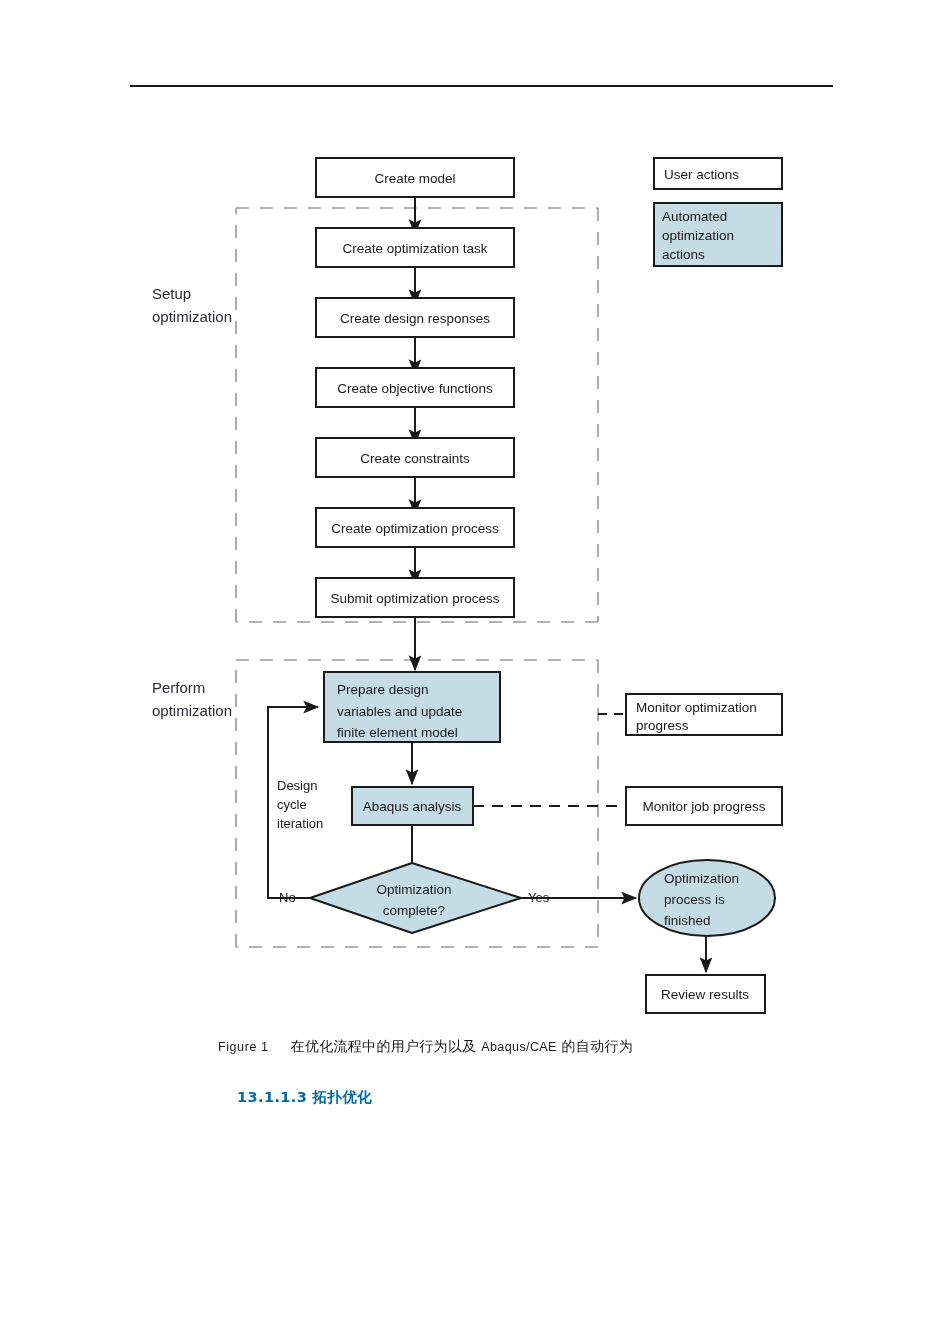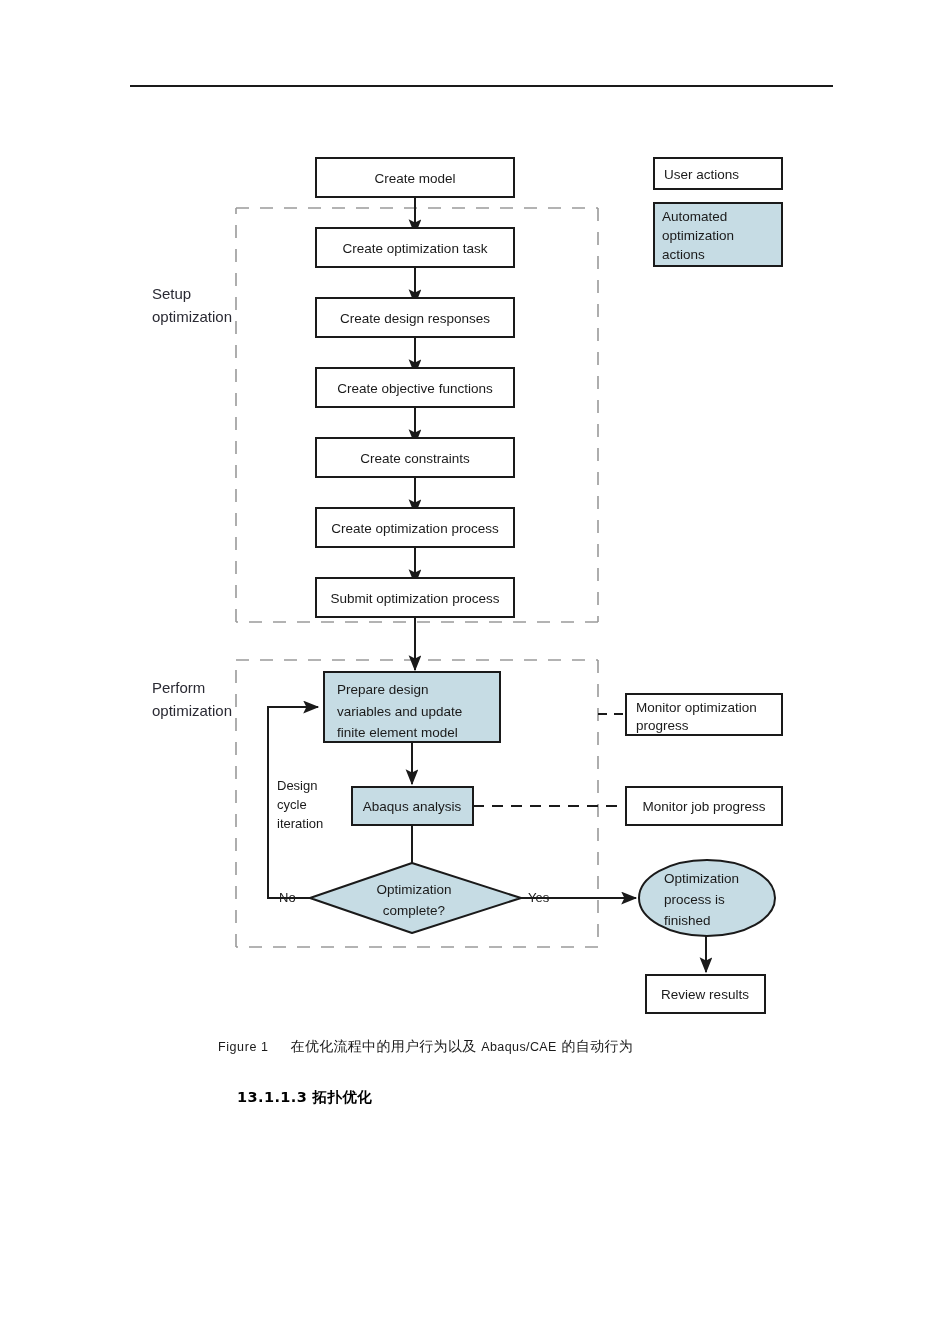--- a/index.html
+++ b/index.html
@@ -70,21 +70,21 @@
   .caption .cap-gap { display: inline-block; width: 22px; }
   .caption .cap-cn { font-family: "DejaVu Sans", sans-serif; font-size: 14px; }
   .caption .cap-en { font-size: 12.5px; letter-spacing: 0.4px; }
   .section-heading {
     position: absolute;
     left: 237px;
     top: 1088px;
     font-family: "DejaVu Sans", sans-serif;
     font-size: 14.5px;
     font-weight: bold;
-    color: #000000;
+    color: #0369a1;
     letter-spacing: 0.4px;
   }
   .body-copy {
     position: absolute;
     left: 113px;
     top: 1145px;
     width: 727px;
     font-family: "DejaVu Serif", serif;
     font-size: 14.6px;
     line-height: 27px;

